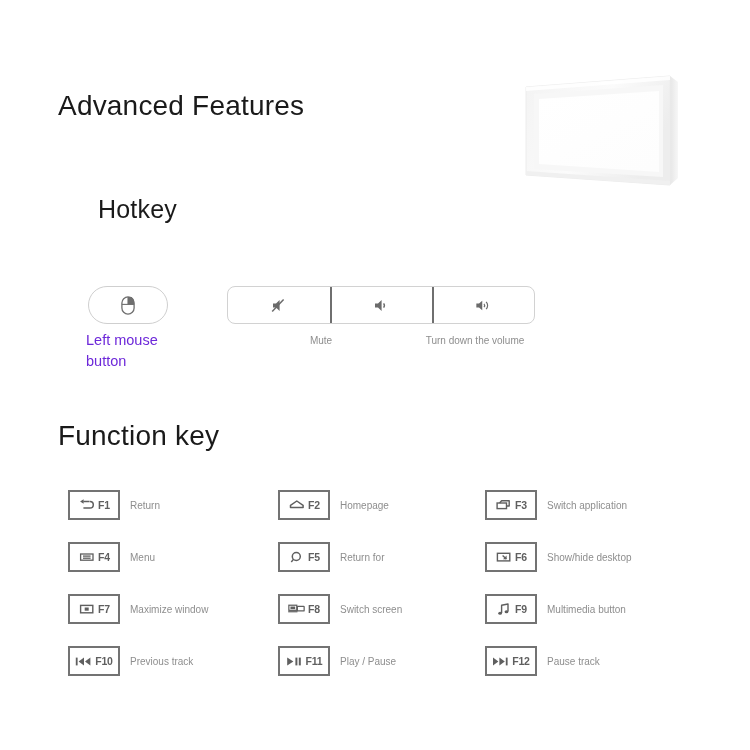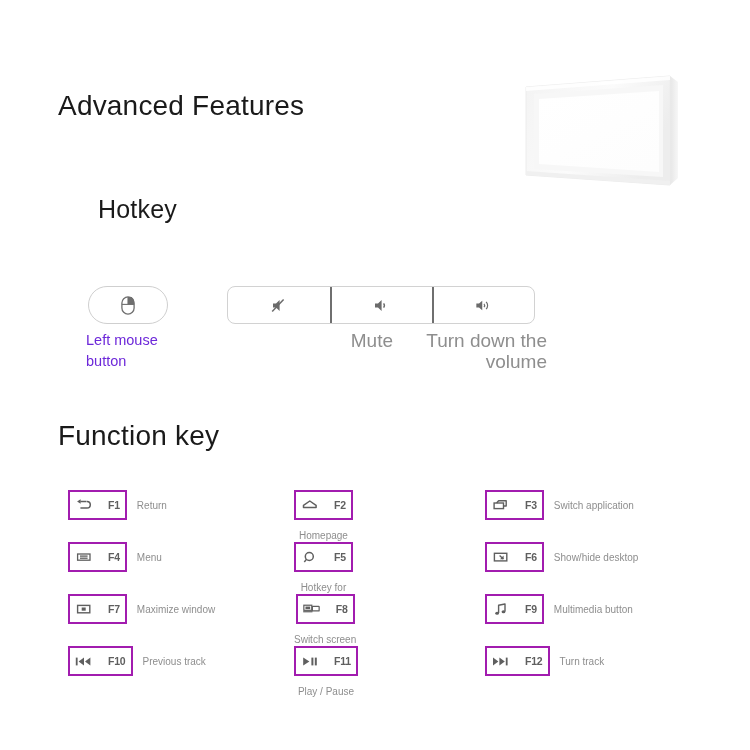--- a/index.html
+++ b/index.html
@@ -83,57 +83,57 @@
   .volume-seg + .volume-seg::before {
     content: "";
     position: absolute;
     left: 0; top: 0; bottom: 0;
     width: 1.6px;
     background: #6f6f6f;
   }
   .volume-captions { position: absolute; left: 227px; top: 44px; width: 320px; display: flex; }
   .volume-captions > div {
     flex: 1 1 0;
-    font-size: 19px;
+    font-size: 10px;
     line-height: 21px;
     color: #8e8e8e;
-    text-align: right;
+    text-align: center;
     padding-left: 22px;
     box-sizing: border-box;
   }
   .volume-captions > div:nth-child(2) { padding-left: 10px; }
   .volume-captions > div:nth-child(3) { padding-left: 9px; }
 
   
   #function-grid {
     position: absolute;
     left: 0; top: 490px;
     width: 750px;
   }
   .fk-row { position: relative; height: 52px; }
   .fk-item {
     position: absolute;
     display: flex;
     align-items: center;
     gap: 10px;
   }
   .fk-col-0 { left: 68px; }
-  .fk-col-1 { left: 294px; flex-direction: column; }
+  .fk-col-1 { left: 278px; }
   .fk-col-2 { left: 485px; }
 
   .key-box {
-    border: 2px solid #a21caf;
+    border: 2px solid #737373;
     background: #fff;
     height: 30px;
     min-width: 52px;
     box-sizing: border-box;
     display: flex;
     align-items: center;
     justify-content: center;
-    gap: 16px;
+    gap: 3px;
     padding: 12px 5px;
     flex: none;
   }
   .key-glyph {
     display: inline-flex;
     align-items: center;
     justify-content: center;
     width: 17px; height: 15px;
     flex: none;
   }
@@ -309,21 +309,21 @@
     <div class="fk-item fk-col-1">
       <div class="key-box">
         <span class="key-glyph">
           <svg width="14" height="13" viewBox="0 0 14 13" xmlns="http://www.w3.org/2000/svg">
             <circle cx="6.3" cy="5.5" r="4.0" fill="none" stroke="#5f5f5f" stroke-width="1.5"></circle>
             <line x1="3.4" y1="8.4" x2="1.3" y2="11.0" stroke="#5f5f5f" stroke-width="1.5"></line>
           </svg>
         </span>
         <span class="key-fn">F5</span>
       </div>
-      <span class="fk-label">Hotkey for</span>
+      <span class="fk-label">Return for</span>
     </div>
 
     <div class="fk-item fk-col-2">
       <div class="key-box">
         <span class="key-glyph">
           <svg width="16" height="12" viewBox="0 0 16 12" xmlns="http://www.w3.org/2000/svg">
             <rect x="1.4" y="2.3" width="12.4" height="7.6" fill="none" stroke="#5f5f5f" stroke-width="1.4"></rect>
             <path d="M6.6 4.4 L10.3 8.0" stroke="#5f5f5f" stroke-width="1.4"></path>
             <path d="M10.6 4.6 L10.6 8.2 L7.0 8.2 Z" fill="#5f5f5f"></path>
           </svg>
@@ -415,18 +415,18 @@
       <div class="key-box">
         <span class="key-glyph">
           <svg width="17" height="11" viewBox="0 0 17 11" xmlns="http://www.w3.org/2000/svg">
             <path d="M1.0 1.6 L1.0 9.4 L6.4 5.5 Z" fill="#5f5f5f"></path>
             <path d="M7.4 1.6 L7.4 9.4 L12.8 5.5 Z" fill="#5f5f5f"></path>
             <rect x="13.8" y="1.6" width="1.8" height="7.8" fill="#5f5f5f"></rect>
           </svg>
         </span>
         <span class="key-fn">F12</span>
       </div>
-      <span class="fk-label">Turn track</span>
+      <span class="fk-label">Pause track</span>
     </div>
 
   </div>
 
 </div>
 
 </body></html>

